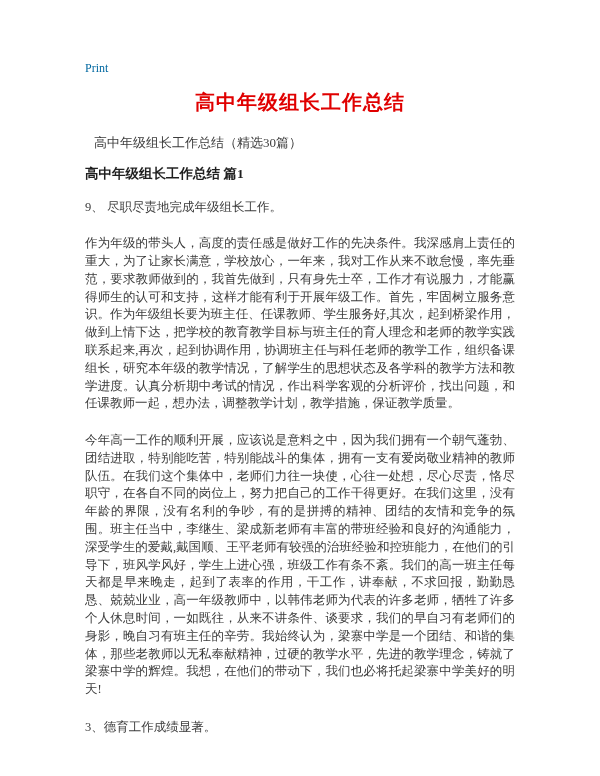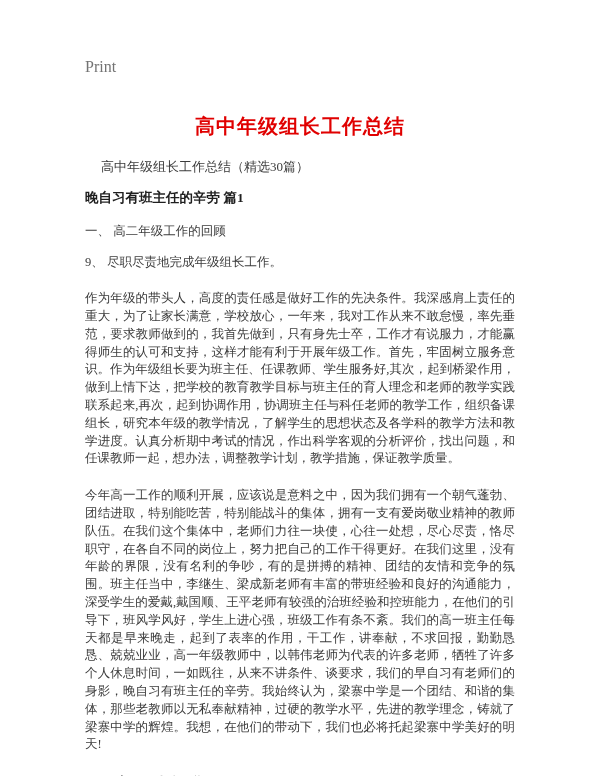--- a/index.html
+++ b/index.html
@@ -11,39 +11,39 @@
     font-family: "Liberation Serif", "DejaVu Serif", serif;
     color: #3b3b3b;
   }
   .page {
     width: 600px;
     height: 776px;
     background: #ffffff;
     padding: 58px 85px 0 85px;
   }
   .print {
-    font-size: 16px;
-    color: #737373;
-    margin-bottom: 14px;
+    font-size: 12px;
+    color: #0369a1;
+    margin-bottom: 4px;
     display: inline-block;
     cursor: pointer;
   }
   .title {
     font-size: 20px;
     font-weight: bold;
     letter-spacing: 1px;
     color: #e00000;
     text-align: center;
-    margin: 24px 0 20px 0;
+    margin: 10px 0 20px 0;
     line-height: 1.2;
   }
   .subtitle {
     font-size: 13px;
     color: #3b3b3b;
-    margin: 0 0 13px 16px;
+    margin: 0 0 13px 9px;
   }
   .part-title {
     font-size: 13.5px;
     font-weight: bold;
     color: #1f1f1f;
     margin: 0 0 15px 0;
   }
   .line {
     font-size: 12.5px;
     color: #3b3b3b;
@@ -62,23 +62,22 @@
 <body>
 
 <div class="page">
 
   <div class="print">Print</div>
 
   <h1 class="title">高中年级组长工作总结</h1>
 
   <div class="subtitle">高中年级组长工作总结（精选30篇）</div>
 
-  <h2 class="part-title">晚自习有班主任的辛劳 篇1</h2>
+  <h2 class="part-title">高中年级组长工作总结 篇1</h2>
 
-  <p class="line">一、 高二年级工作的回顾</p>
 
   <p class="line">9、 尽职尽责地完成年级组长工作。</p>
 
   <p class="para">作为年级的带头人，高度的责任感是做好工作的先决条件。我深感肩上责任的重大，为了让家长满意，学校放心，一年来，我对工作从来不敢怠慢，率先垂范，要求教师做到的，我首先做到，只有身先士卒，工作才有说服力，才能赢得师生的认可和支持，这样才能有利于开展年级工作。首先，牢固树立服务意识。作为年级组长要为班主任、任课教师、学生服务好,其次，起到桥梁作用，做到上情下达，把学校的教育教学目标与班主任的育人理念和老师的教学实践联系起来,再次，起到协调作用，协调班主任与科任老师的教学工作，组织备课组长，研究本年级的教学情况，了解学生的思想状态及各学科的教学方法和教学进度。认真分析期中考试的情况，作出科学客观的分析评价，找出问题，和任课教师一起，想办法，调整教学计划，教学措施，保证教学质量。</p>
 
 
   <p class="para">今年高一工作的顺利开展，应该说是意料之中，因为我们拥有一个朝气蓬勃、团结进取，特别能吃苦，特别能战斗的集体，拥有一支有爱岗敬业精神的教师队伍。在我们这个集体中，老师们力往一块使，心往一处想，尽心尽责，恪尽职守，在各自不同的岗位上，努力把自己的工作干得更好。在我们这里，没有年龄的界限，没有名利的争吵，有的是拼搏的精神、团结的友情和竞争的氛围。班主任当中，李继生、梁成新老师有丰富的带班经验和良好的沟通能力，深受学生的爱戴,戴国顺、王平老师有较强的治班经验和控班能力，在他们的引导下，班风学风好，学生上进心强，班级工作有条不紊。我们的高一班主任每天都是早来晚走，起到了表率的作用，干工作，讲奉献，不求回报，勤勤恳恳、兢兢业业，高一年级教师中，以韩伟老师为代表的许多老师，牺牲了许多个人休息时间，一如既往，从来不讲条件、谈要求，我们的早自习有老师们的身影，晚自习有班主任的辛劳。我始终认为，梁寨中学是一个团结、和谐的集体，那些老教师以无私奉献精神，过硬的教学水平，先进的教学理念，铸就了梁寨中学的辉煌。我想，在他们的带动下，我们也必将托起梁寨中学美好的明天!</p>
 
   <p class="line">3、德育工作成绩显著。</p>
 

